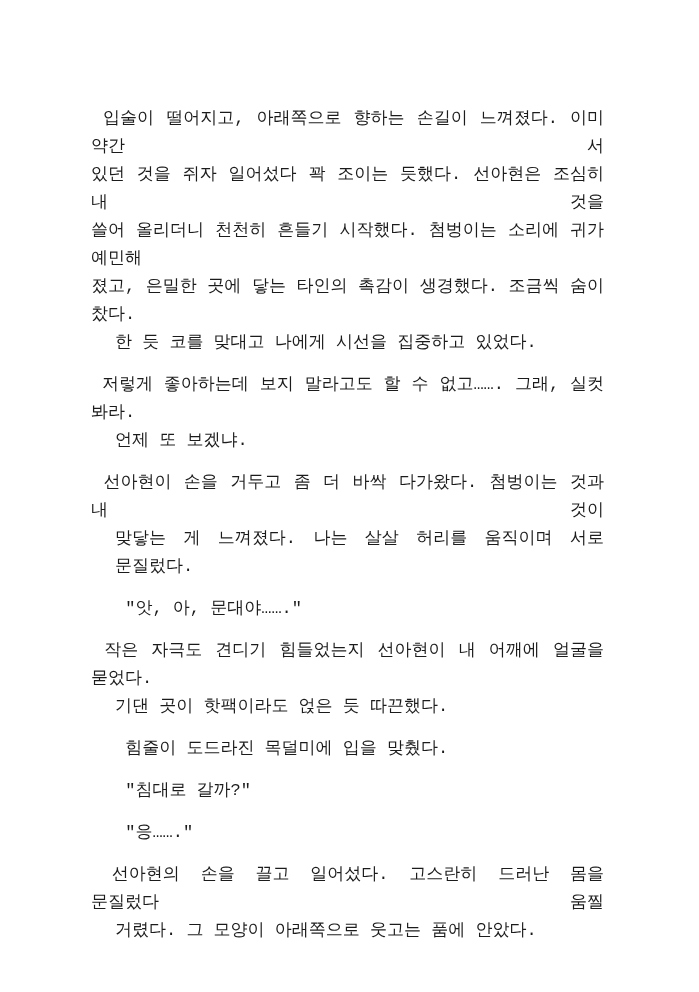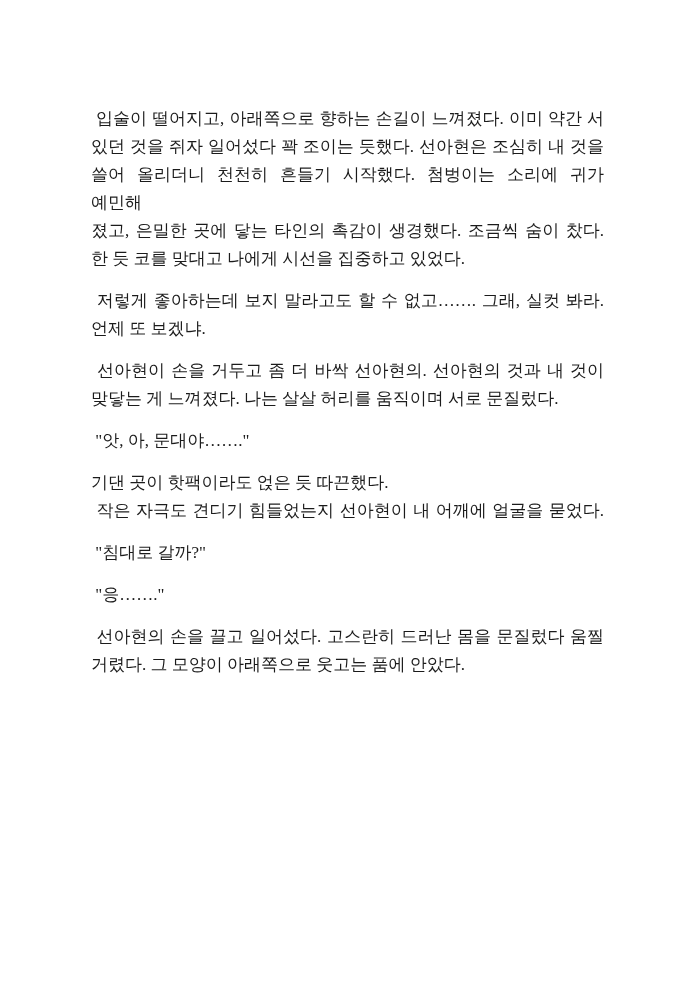--- a/index.html
+++ b/index.html
@@ -9,65 +9,69 @@
   }
   .page {
     position: relative;
     width: 699px;
     height: 992px;
     margin: 0;
     background: #ffffff;
     box-sizing: border-box;
     padding: 105px 95px 0 91px;
     overflow: hidden;
-    font-family: Liberation Serif, serif;
+    font-family: Liberation Mono, monospace;
     font-size: 17px;
     line-height: 28px;
     color: #1b1b1b;
   }
   .paragraph {
     margin: 0 0 14px 0;
   }
   .line {
     white-space: pre-wrap;
     word-break: keep-all;
     text-align: justify;
     
     text-align-last: justify;
   }
   .line.last {
     text-align-last: left;
+    margin-left: 24px;
   }
 </style>
 </head>
 <body>
 
 <main class="page">
   <div id="text-block">
       <div class="paragraph">
         <div class="line"> 입술이 떨어지고, 아래쪽으로 향하는 손길이 느껴졌다. 이미 약간 서</div>
         <div class="line">있던 것을 쥐자 일어섰다 꽉 조이는 듯했다. 선아현은 조심히 내 것을</div>
         <div class="line">쓸어 올리더니 천천히 흔들기 시작했다. 첨벙이는 소리에 귀가 예민해</div>
         <div class="line">졌고, 은밀한 곳에 닿는 타인의 촉감이 생경했다. 조금씩 숨이 찼다.</div>
         <div class="line last">한 듯 코를 맞대고 나에게 시선을 집중하고 있었다.</div>
       </div>
       <div class="paragraph">
         <div class="line"> 저렇게 좋아하는데 보지 말라고도 할 수 없고……. 그래, 실컷 봐라.</div>
         <div class="line last">언제 또 보겠냐.</div>
       </div>
       <div class="paragraph">
-        <div class="line"> 선아현이 손을 거두고 좀 더 바싹 선아현의. 선아현의 것과 내 것이</div>
+        <div class="line"> 선아현이 손을 거두고 좀 더 바싹 다가왔다. 첨벙이는 것과 내 것이</div>
         <div class="line last">맞닿는 게 느껴졌다. 나는 살살 허리를 움직이며 서로 문질렀다.</div>
       </div>
       <div class="paragraph">
         <div class="line last"> "앗, 아, 문대야……."</div>
       </div>
       <div class="paragraph">
+        <div class="line"> 작은 자극도 견디기 힘들었는지 선아현이 내 어깨에 얼굴을 묻었다.</div>
         <div class="line last">기댄 곳이 핫팩이라도 얹은 듯 따끈했다.</div>
-        <div class="line"> 작은 자극도 견디기 힘들었는지 선아현이 내 어깨에 얼굴을 묻었다.</div>
+      </div>
+      <div class="paragraph">
+        <div class="line last"> 힘줄이 도드라진 목덜미에 입을 맞췄다.</div>
       </div>
       <div class="paragraph">
         <div class="line last"> "침대로 갈까?"</div>
       </div>
       <div class="paragraph">
         <div class="line last"> "응……."</div>
       </div>
       <div class="paragraph">
         <div class="line"> 선아현의 손을 끌고 일어섰다. 고스란히 드러난 몸을 문질렀다 움찔</div>
         <div class="line last">거렸다. 그 모양이 아래쪽으로 웃고는 품에 안았다.</div>

